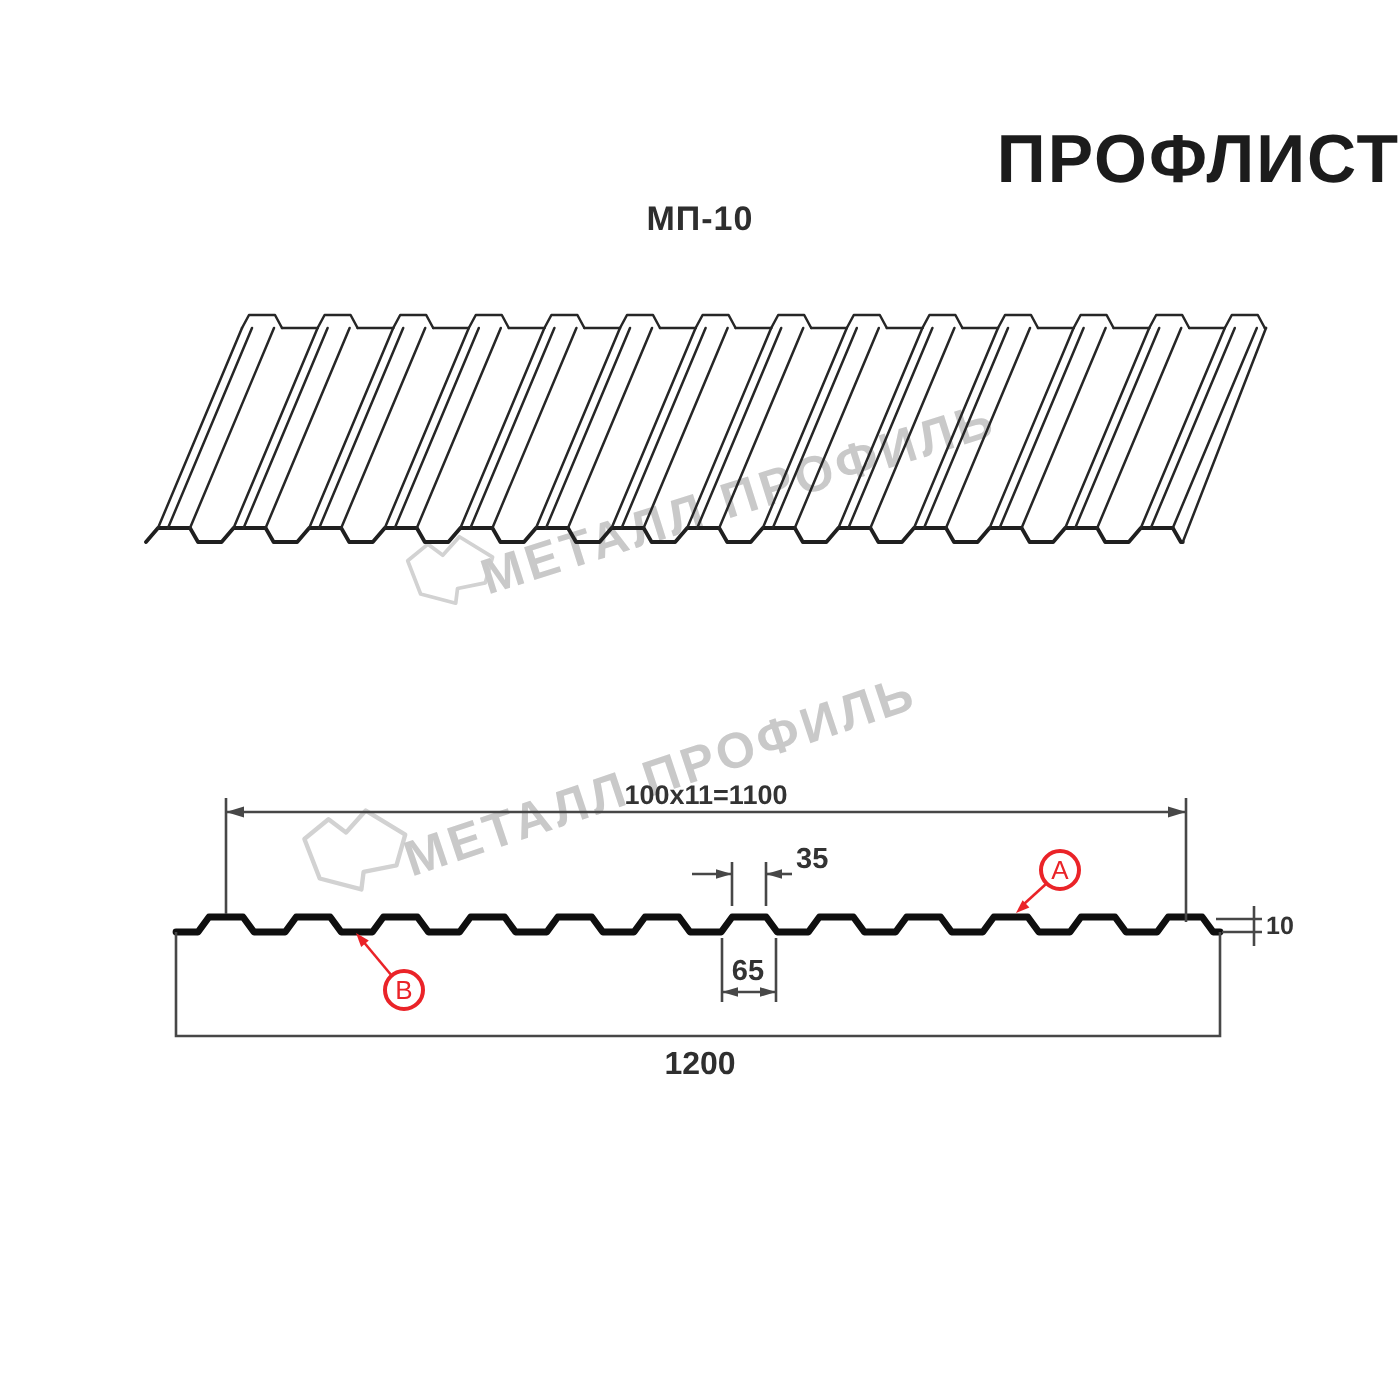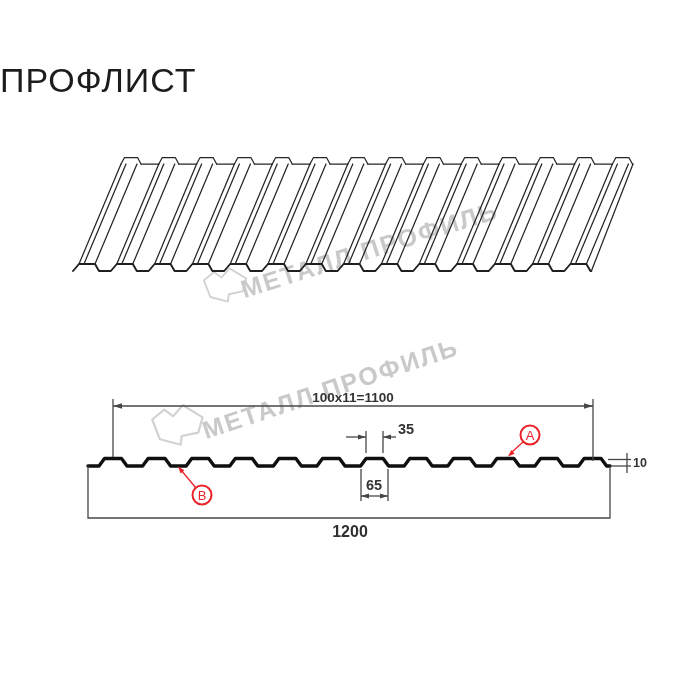--- a/index.html
+++ b/index.html
@@ -2,22 +2,22 @@
 <html><head>
 <meta charset="utf-8">
 <style>
   html,body{margin:0;padding:0;background:#ffffff;}
   .canvas{
     position:relative;width:700px;height:700px;background:#ffffff;
     font-family:"Liberation Sans",sans-serif;overflow:hidden;
   }
   
   .title{
-    position:absolute;top:61px;left:0;width:700px;text-align:left;
-    font-size:34px;font-weight:400;letter-spacing:1px;color:#1c1c1c;
+    position:absolute;top:61px;left:0;width:700px;text-align:right;
+    font-size:34px;font-weight:700;letter-spacing:1px;color:#1c1c1c;
   }
   .subtitle{
     position:absolute;top:100px;left:0;width:700px;text-align:center;
     font-size:17px;font-weight:700;letter-spacing:0.5px;color:#2e2e2e;
   }
   
   .footer{
     position:absolute;top:619px;left:0;width:700px;text-align:center;
     font-size:16px;font-weight:700;letter-spacing:0.3px;color:#2b2b2b;
   }
@@ -50,20 +50,21 @@
   .red-stroke{fill:none;stroke:#ea2328;}
   .red-letter{fill:#ea2328;font-size:13px;font-weight:400;}
   .rah{fill:#ea2328;stroke:none;}
 </style>
 </head>
 <body>
 
 <div class="canvas">
 
   <div class="title">ПРОФЛИСТ</div>
+  <div class="subtitle">МП-10</div>
 
   <div class="wm wm1" style="left:202px;top:203px;width:340px;height:115px;">
     <svg class="wm-logo" width="48" height="44" viewBox="0 0 52 40">
       <polygon points="13,6 21,12 30,2 48,13 44,27 29,30 28,38 9,33 2,15"></polygon>
     </svg>
     <span class="wm-text">МЕТАЛЛ ПРОФИЛЬ</span>
   </div>
 
   <div class="wm wm2" style="left:150px;top:352px;width:340px;height:120px;">
     <svg class="wm-logo" width="57" height="46" viewBox="0 0 52 40">

